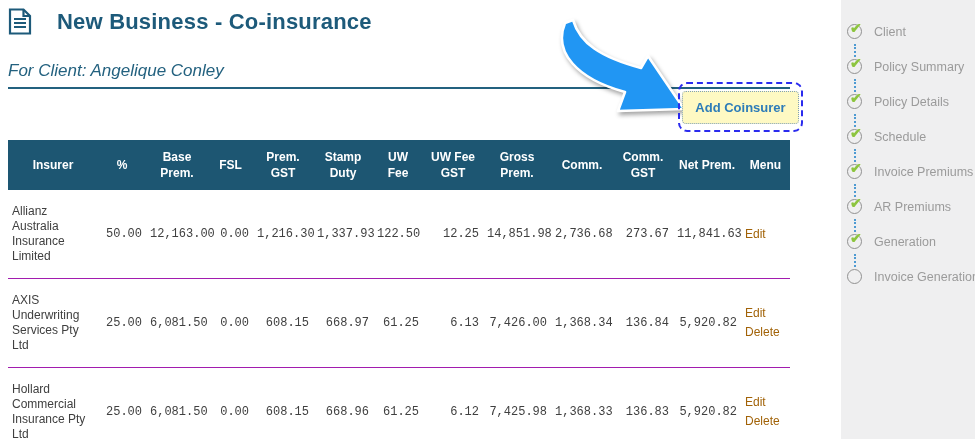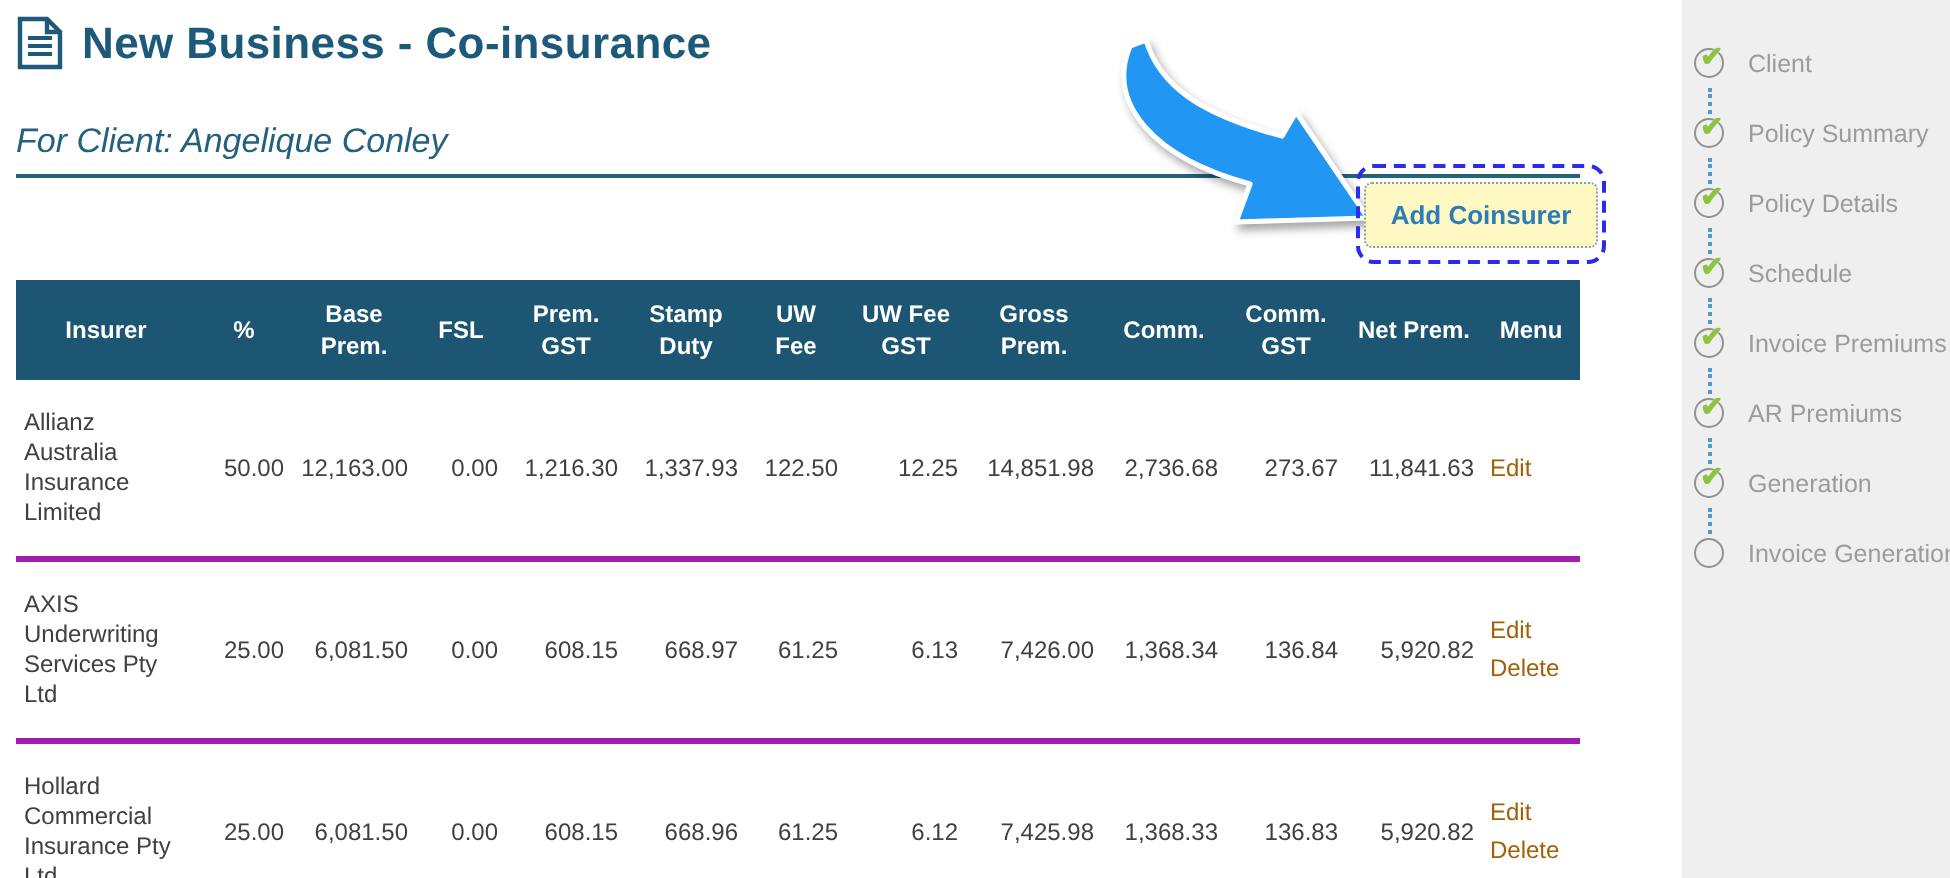--- a/index.html
+++ b/index.html
@@ -13,20 +13,21 @@
   }
 
   
   .content { position: absolute; left: 8px; top: 0; width: 782px; }
 
   .title-row { display: flex; align-items: center; margin-top: 8px; }
   .doc-icon { width: 24px; height: 27px; margin-right: 9px; flex: 0 0 auto; }
   h1.page-title {
     font-size: 22px; line-height: 26px; font-weight: bold; color: #1d5a7a;
     letter-spacing: .2px;
+    margin-left: 16px;
   }
   .subtitle {
     margin-top: 26px; font-size: 17px; line-height: 20px; color: #23617f;
     padding-bottom: 6px; border-bottom: 2px solid #23617f; font-weight: normal; font-style: italic;
   }
 
   
   .add-highlight {
     position: absolute; left: 678px; top: 82px; width: 125px; height: 50px;
     border: 2px dashed #2b2bee; border-radius: 9px;
@@ -50,24 +51,24 @@
     border-collapse: collapse; table-layout: fixed;
   }
   table.coins thead th {
     background: #1d5672; color: #ffffff; font-size: 12px; font-weight: bold;
     padding: 9px 4px; text-align: center; line-height: 16px; vertical-align: middle;
   }
   table.coins tbody td {
     font-size: 12px; color: #404040; padding: 14px 4px; vertical-align: middle;
     line-height: 15px;
   }
-  table.coins tbody tr { border-bottom: 3px solid #a21caf; }
+  table.coins tbody tr { border-bottom: 1px solid #a21caf; }
   table.coins tbody tr:last-child { border-bottom: none; }
   td.c-insurer { text-align: left; padding-left: 8px; }
-  td.num { text-align: right; padding-right: 10px; }
+  td.num { text-align: right; padding-right: 10px; font-family: Liberation Mono, monospace; }
   td.c-menu { text-align: left; padding-left: 8px; }
   .menu-link { display: block; color: #a16207; text-decoration: none; line-height: 19px; cursor: pointer; }
 
   
   .sidebar {
     position: absolute; left: 841px; top: 0; width: 134px; height: 439px;
     background: #efeff0;
   }
   .steps { list-style: none; padding-top: 24px; }
   .step { position: relative; height: 35px; display: flex; align-items: flex-start; }

